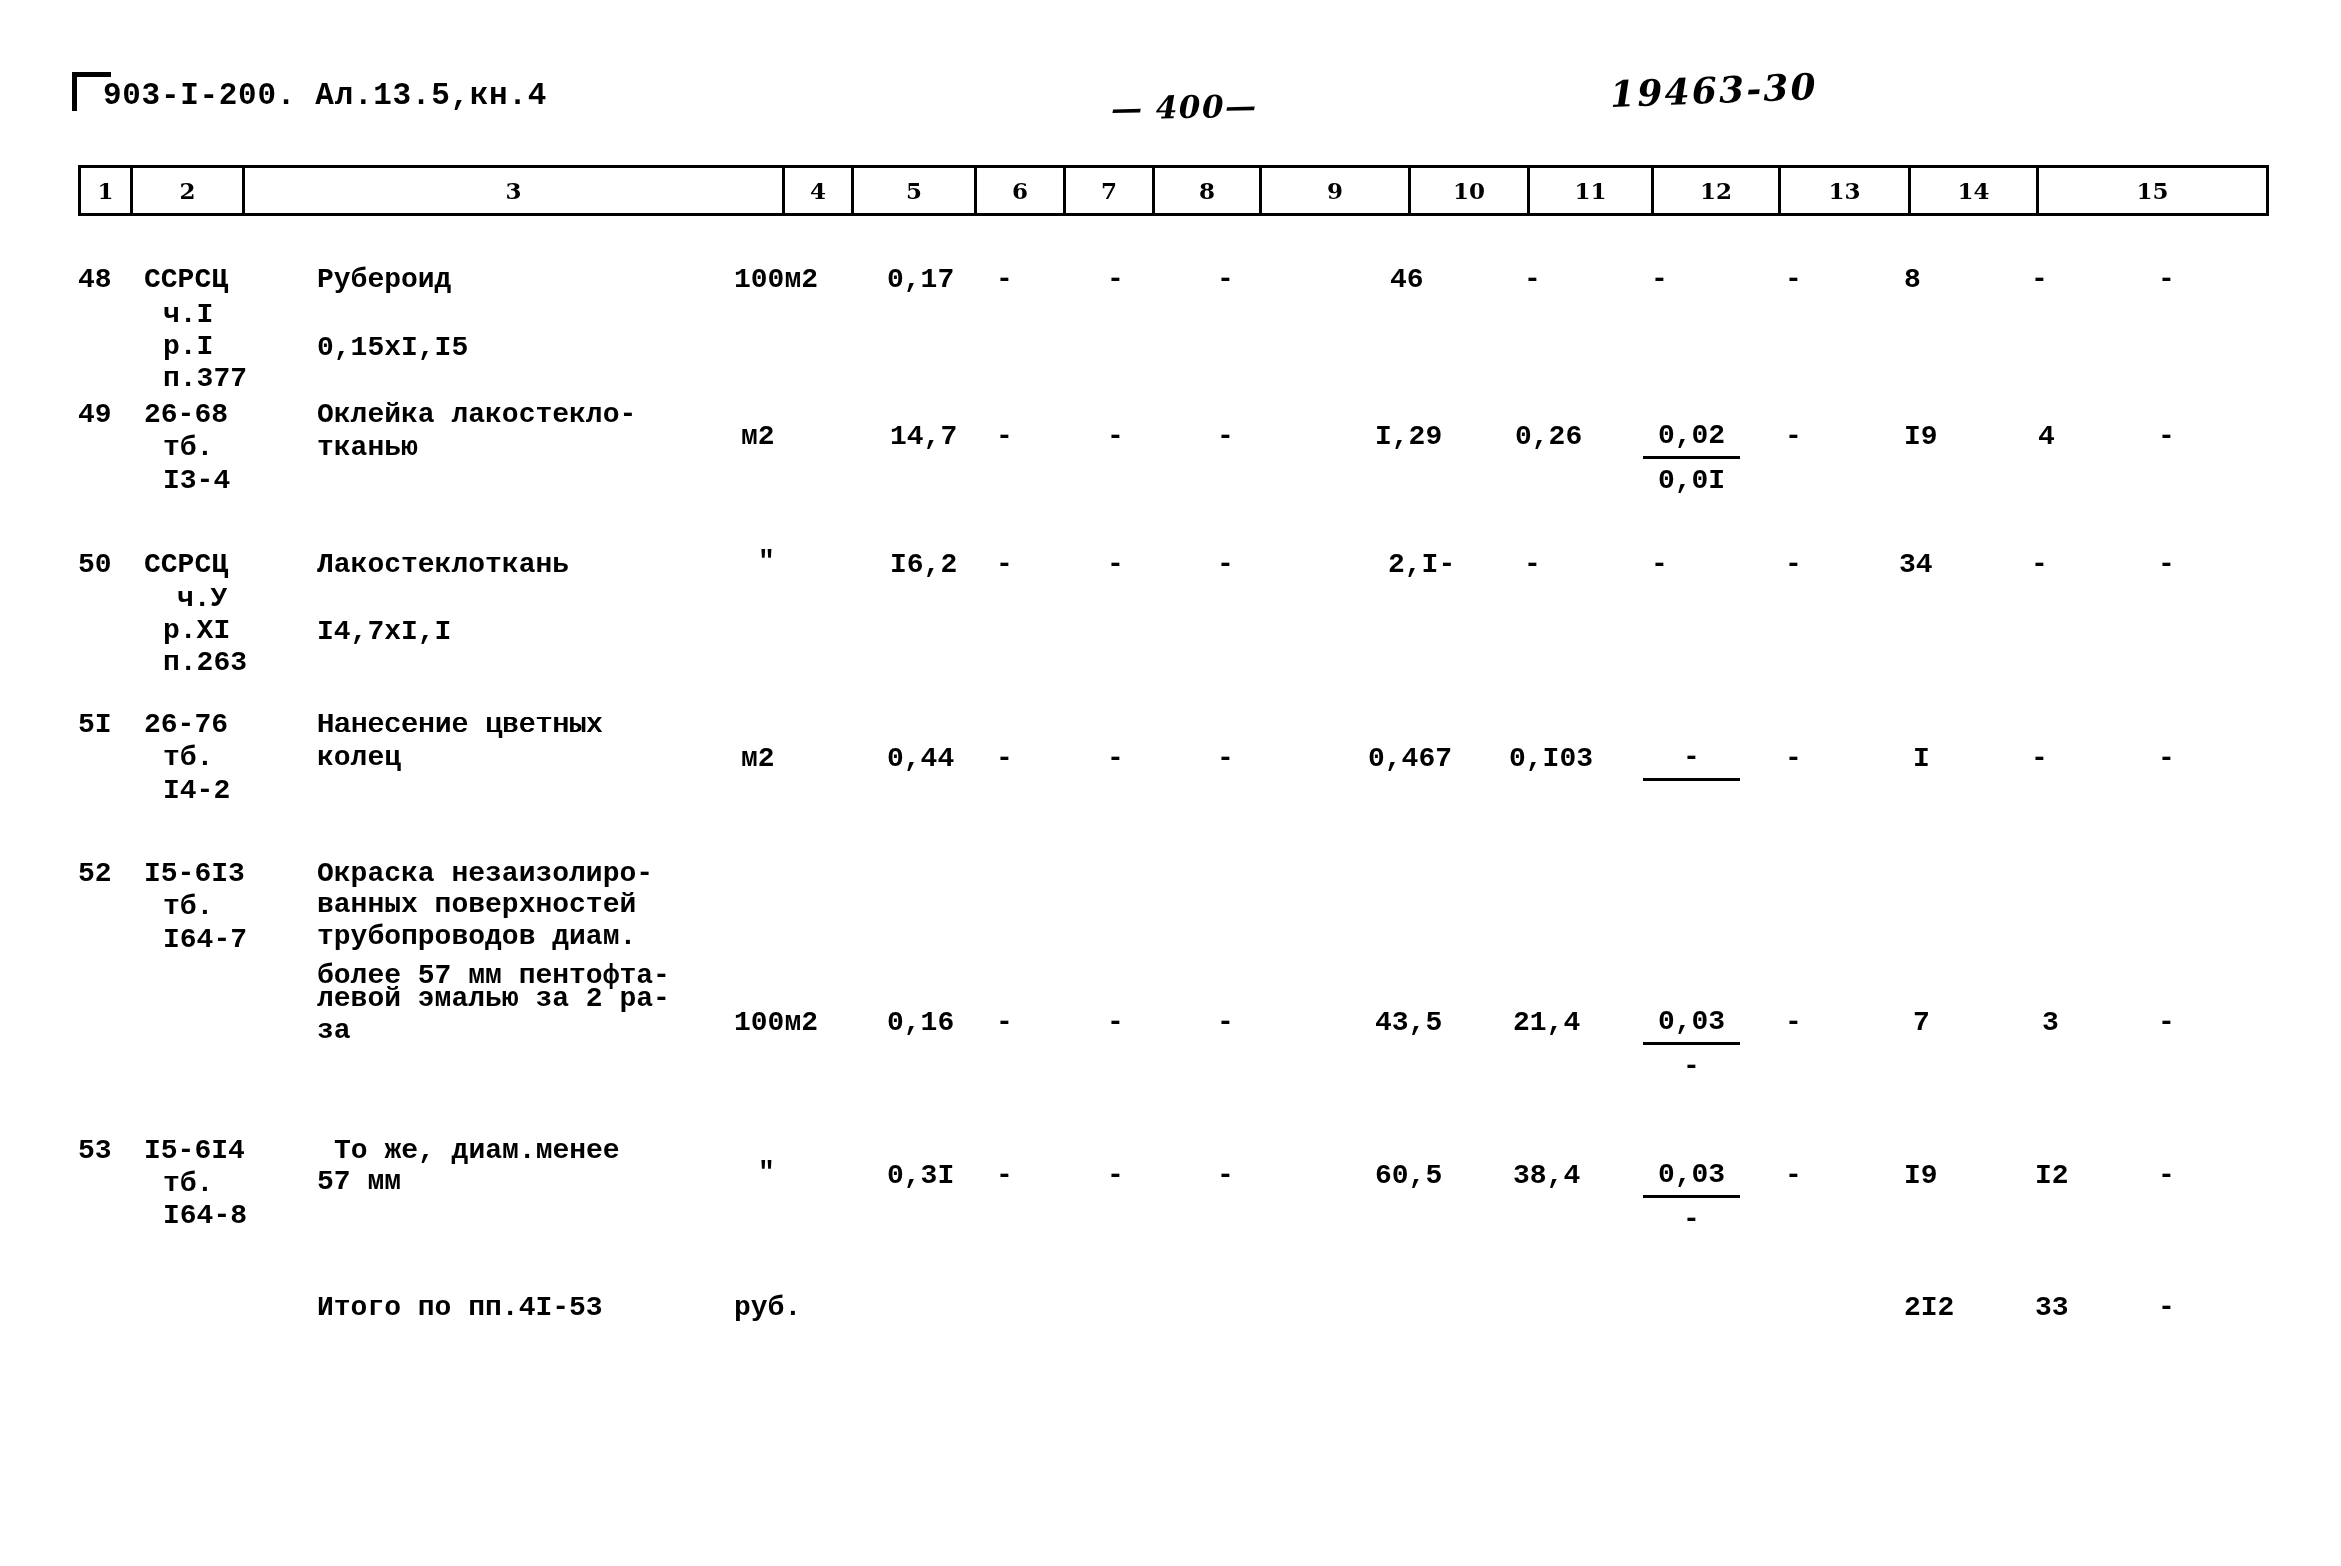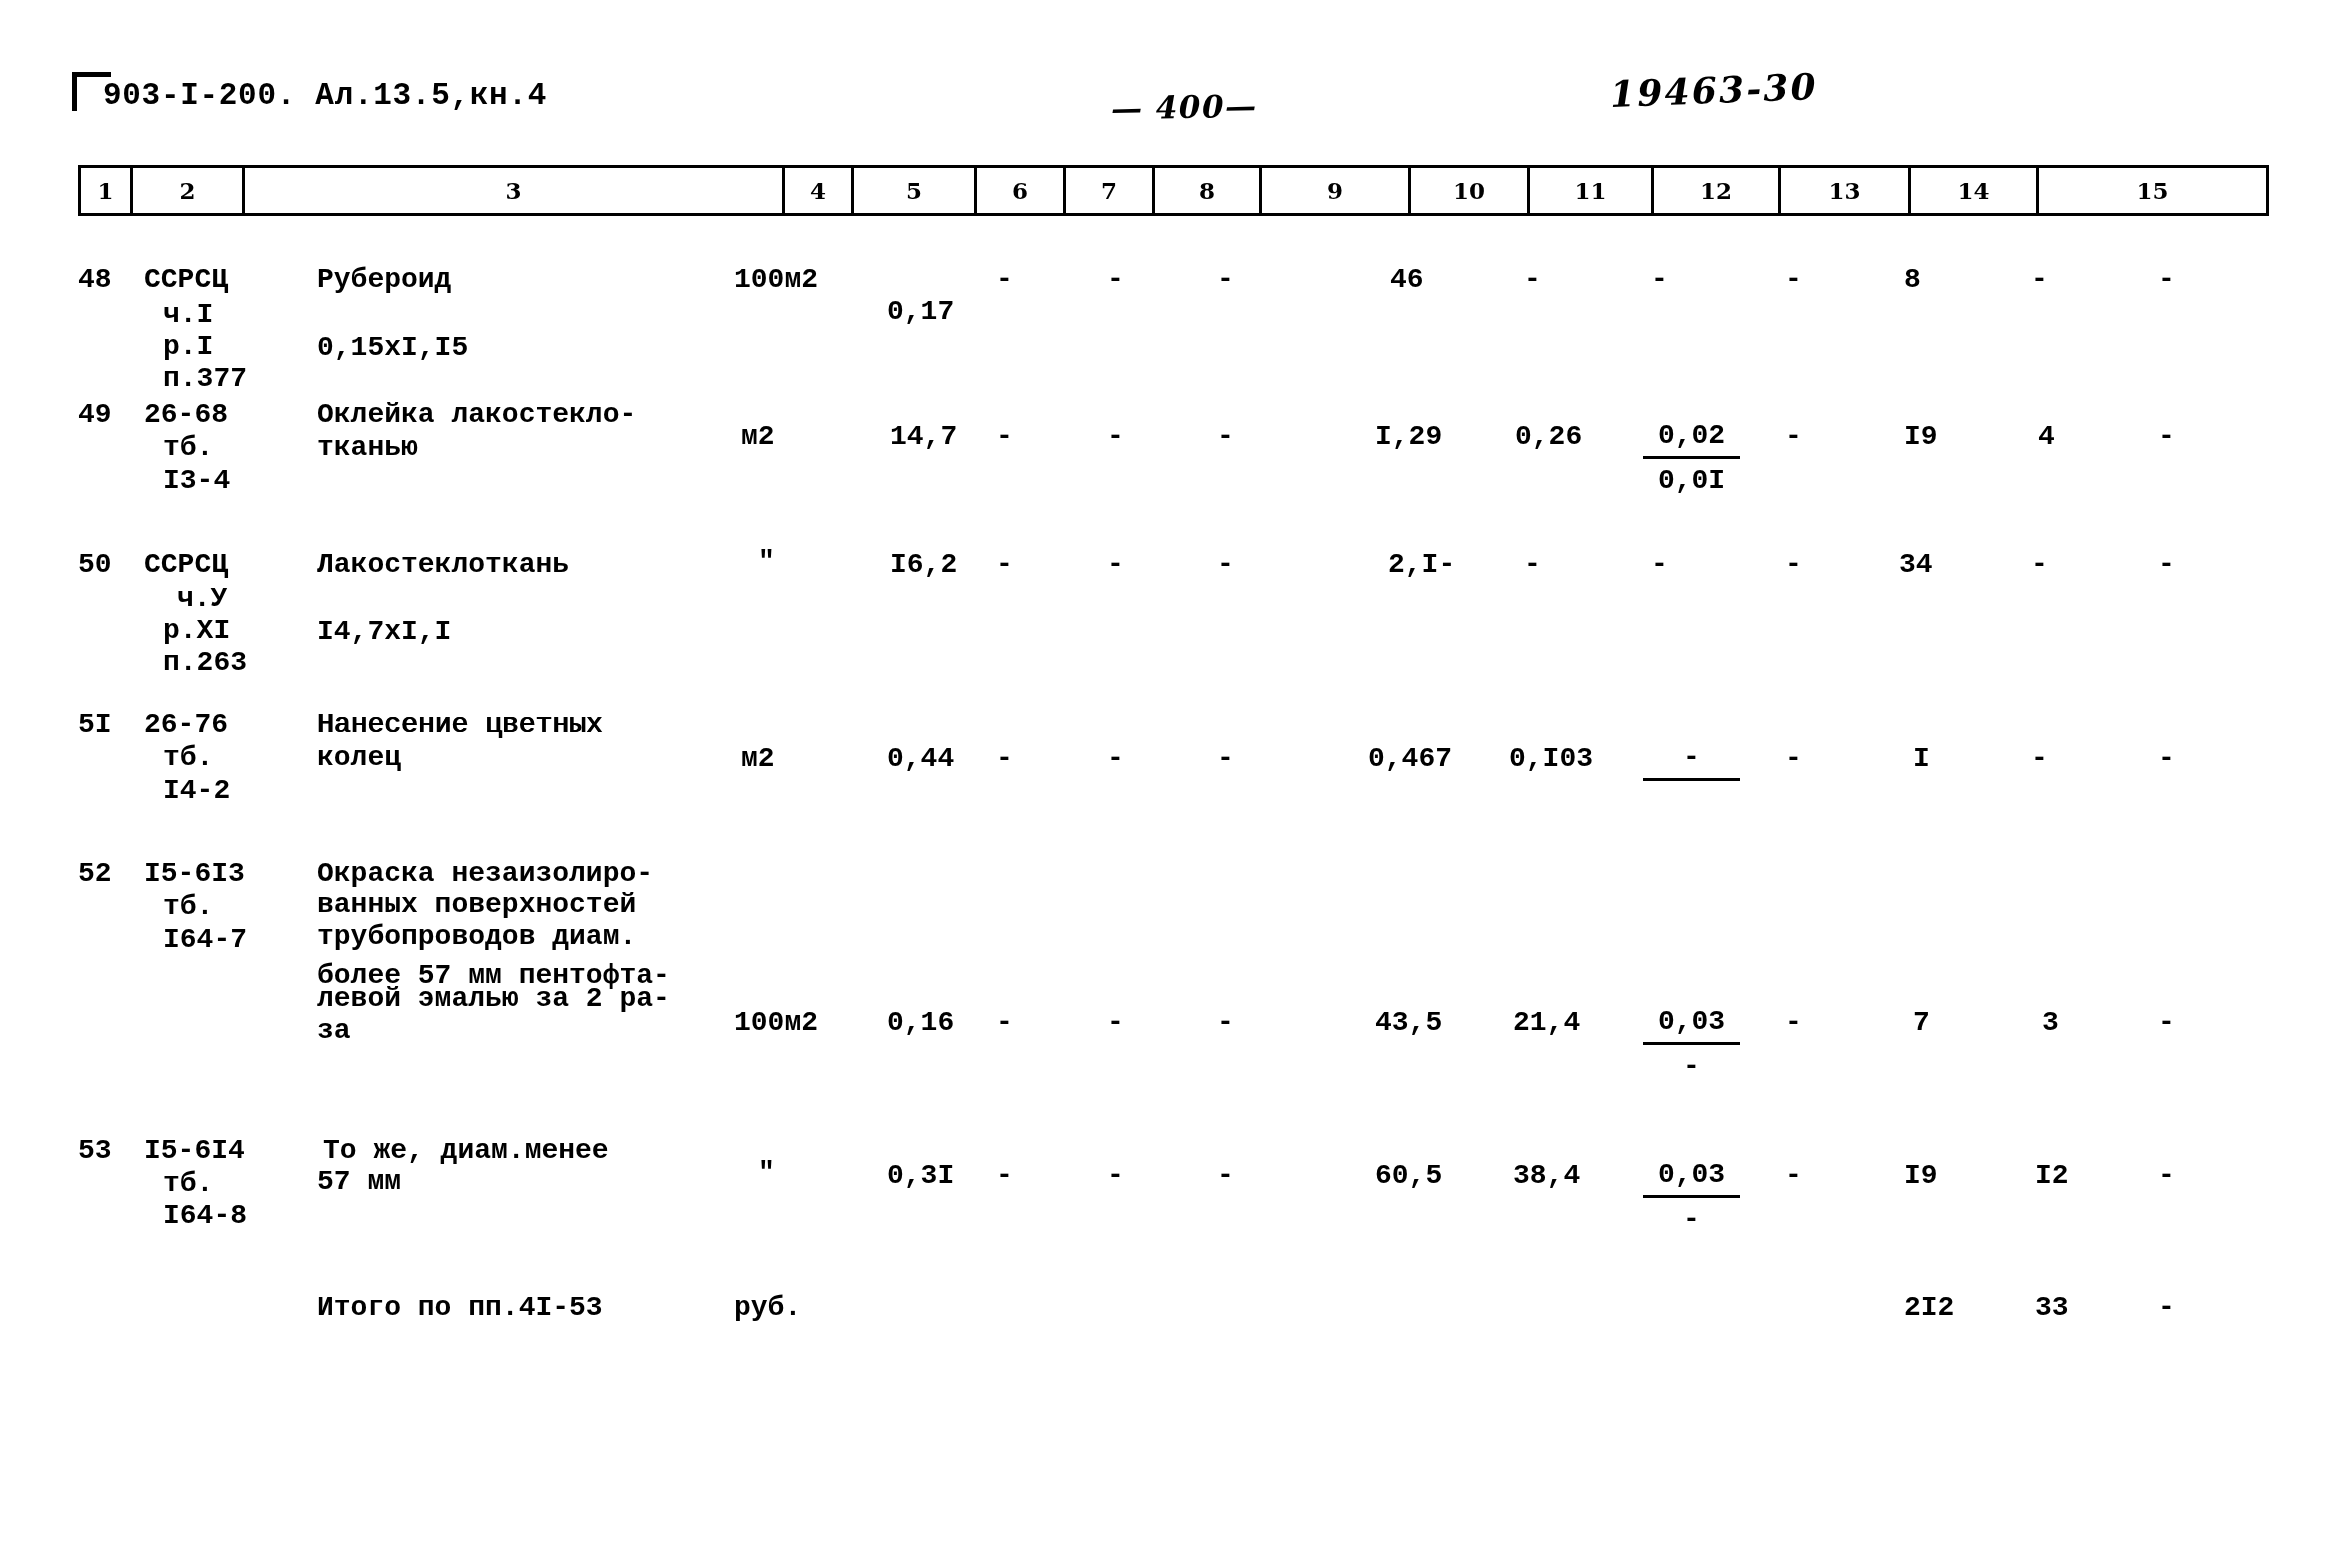--- a/index.html
+++ b/index.html
@@ -155,21 +155,21 @@
     <div class="cellbox" style="left:0px;  top:36px;">48</div>
     <div class="cellbox" style="left:66px; top:36px;">ССРСЦ</div>
     <div class="cellbox" style="left:85px;top:71px;">ч.I</div>
     <div class="cellbox" style="left:85px;top:103px;">р.I</div>
     <div class="cellbox" style="left:85px;top:135px;">п.377</div>
 
     <div class="cellbox desc" style="left:239px;top:36px;">Рубероид</div>
     <div class="cellbox desc" style="left:239px;top:104px;">0,15xI,I5</div>
 
     <div class="cellbox" style="left:656px; top:36px;">100м2</div>
-    <div class="cellbox" style="left:809px;top:36px;margin-top:32px;">0,17</div>
+    <div class="cellbox" style="left:809px;top:36px;">0,17</div>
     <div class="cellbox" style="left:918px;top:36px;">-</div>
     <div class="cellbox" style="left:1029px;top:36px;">-</div>
     <div class="cellbox" style="left:1139px;top:36px;">-</div>
     <div class="cellbox" style="left:1312px;top:36px;">46</div>
     <div class="cellbox" style="left:1446px;top:36px;">-</div>
     <div class="cellbox" style="left:1573px;top:36px;">-</div>
     <div class="cellbox" style="left:1707px;top:36px;">-</div>
     <div class="cellbox" style="left:1826px;top:36px;">8</div>
     <div class="cellbox" style="left:1953px;top:36px;">-</div>
     <div class="cellbox" style="left:2080px;top:36px;">-</div>
@@ -286,21 +286,21 @@
     <div class="cellbox" style="left:1964px;top:149px;">3</div>
     <div class="cellbox" style="left:2080px;top:149px;">-</div>
   </div>
 
   <div class="row" style="height:160px">
     <div class="cellbox" style="left:0px;  top:24px;">53</div>
     <div class="cellbox" style="left:66px; top:24px;">I5-6I4</div>
     <div class="cellbox" style="left:85px;top:57px;">тб.</div>
     <div class="cellbox" style="left:85px;top:89px;">I64-8</div>
 
-    <div class="cellbox desc" style="left:245px;top:24px;">То же, диам.менее</div>
+    <div class="cellbox desc" style="left:256px;top:24px;">То же, диам.менее</div>
     <div class="cellbox desc" style="left:239px;top:55px;">57 мм</div>
 
     <div class="cellbox" style="left:680px; top:46px;">"</div>
     <div class="cellbox" style="left:809px;top:49px;">0,3I</div>
     <div class="cellbox" style="left:918px;top:49px;">-</div>
     <div class="cellbox" style="left:1029px;top:49px;">-</div>
     <div class="cellbox" style="left:1139px;top:49px;">-</div>
     <div class="cellbox" style="left:1297px;top:49px;">60,5</div>
     <div class="cellbox" style="left:1435px;top:49px;">38,4</div>
 

